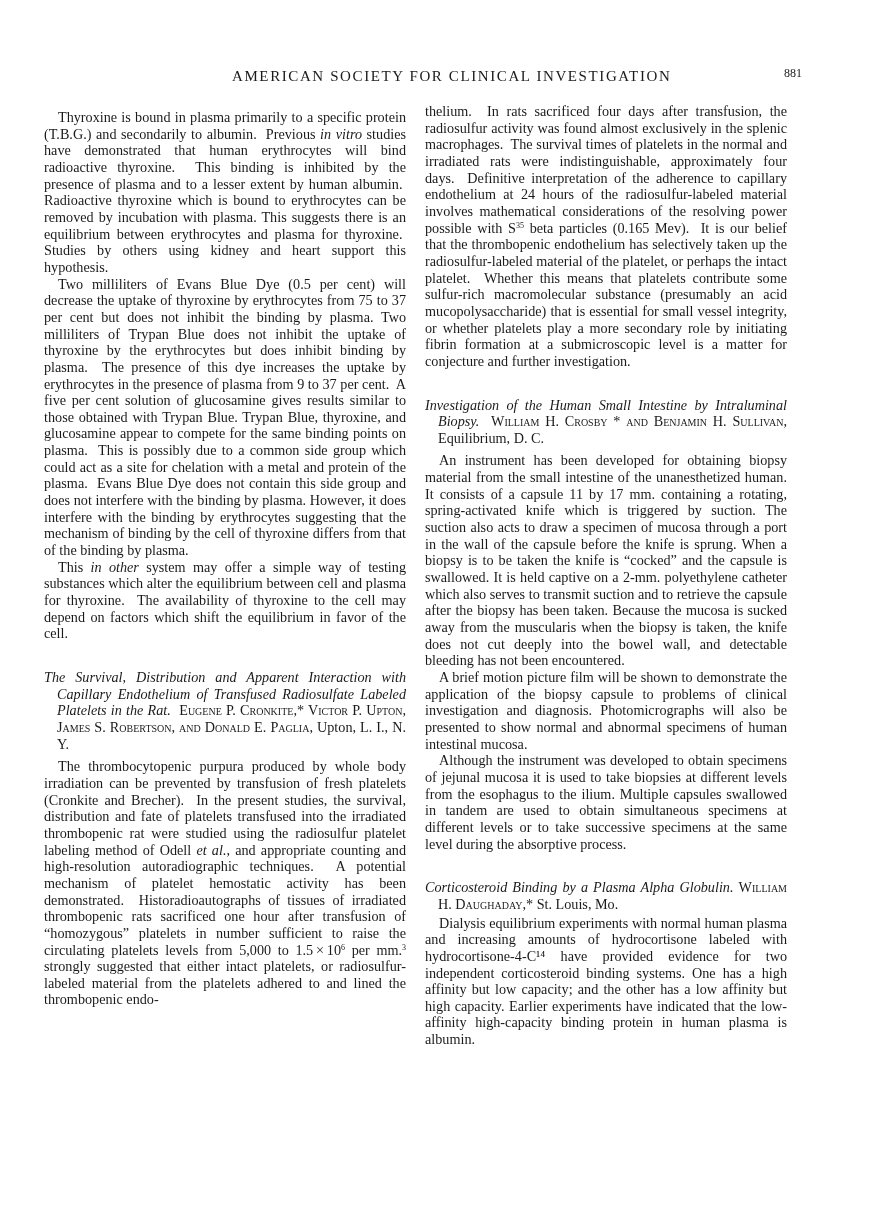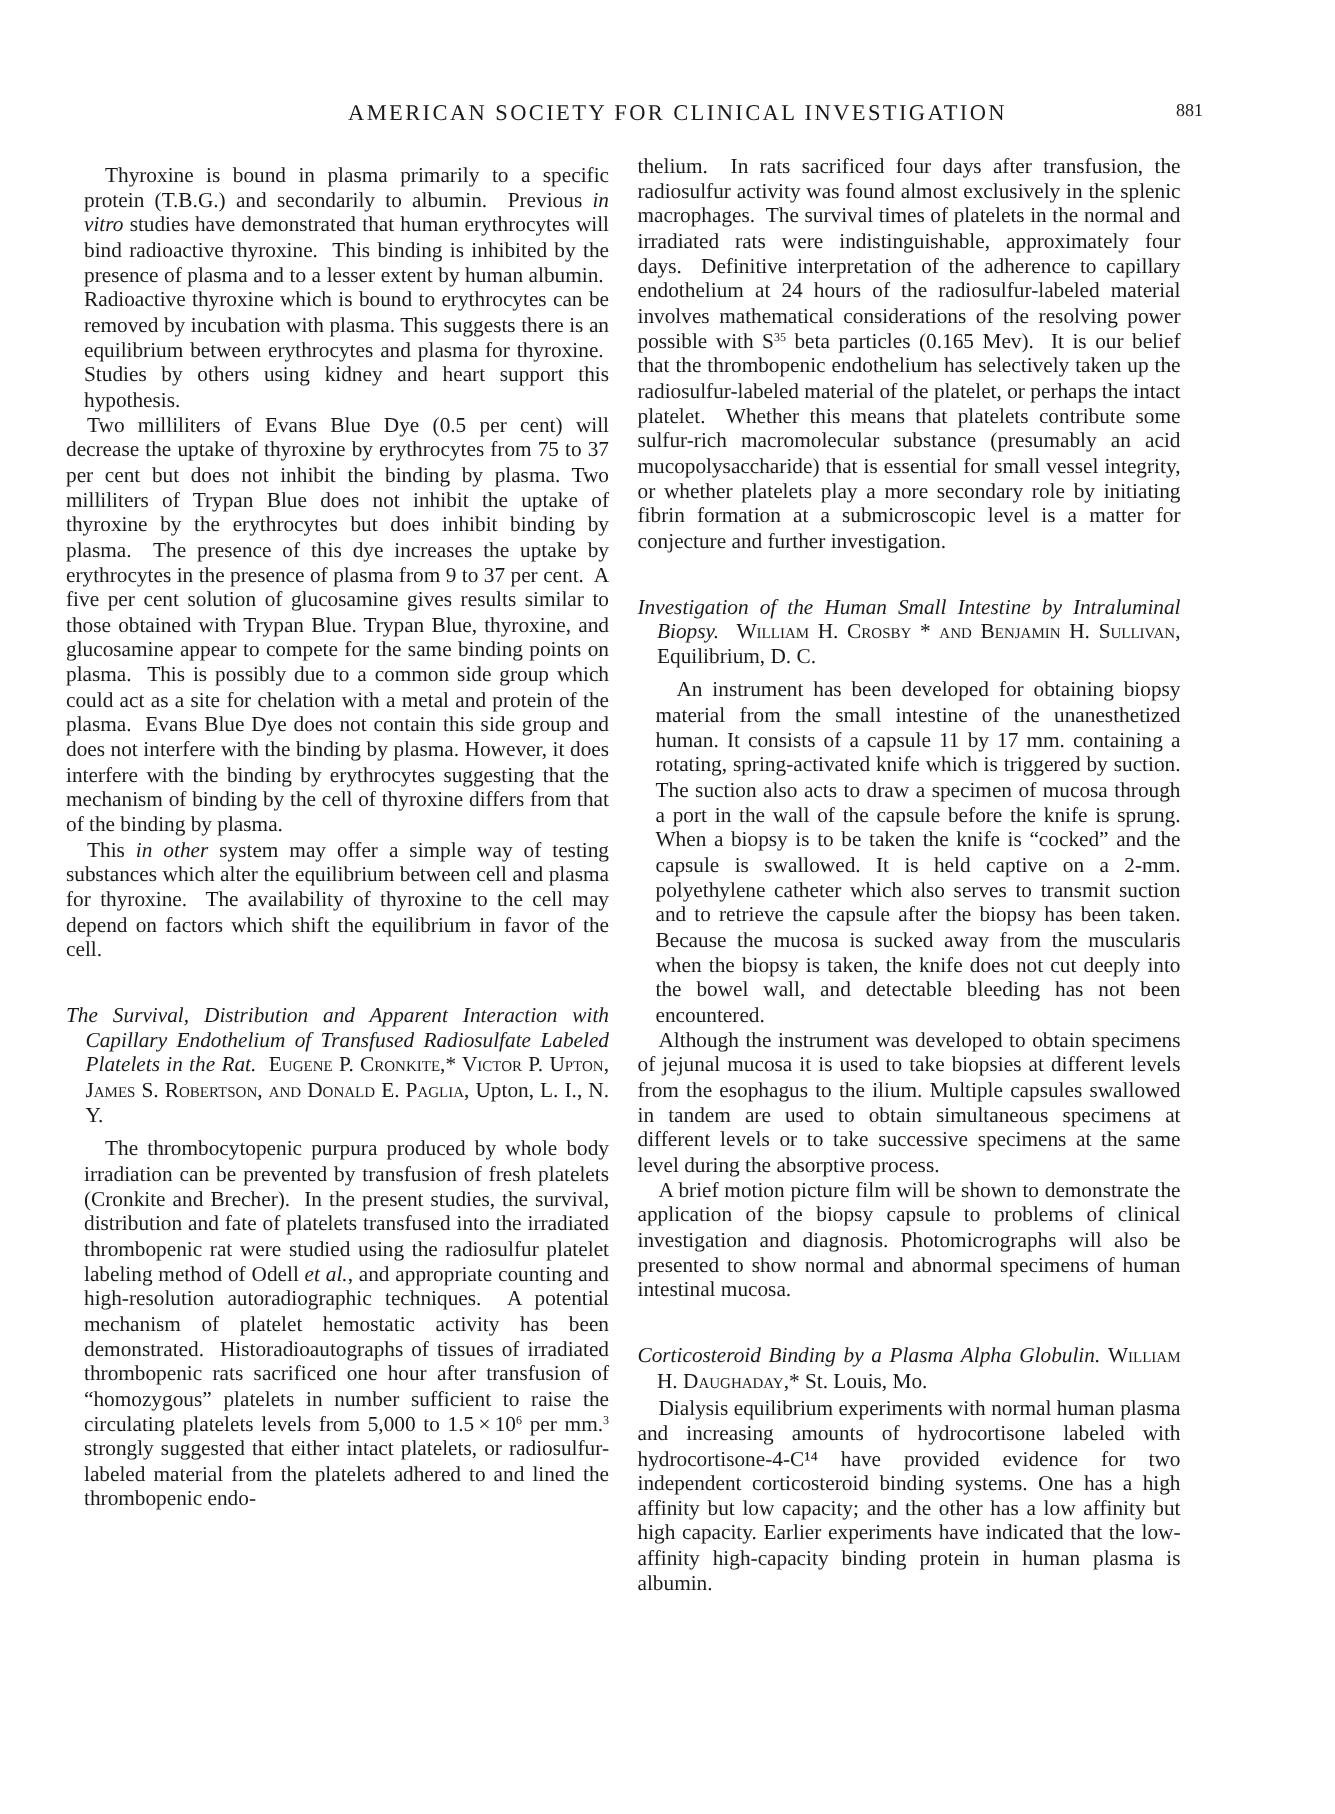--- a/index.html
+++ b/index.html
@@ -24,21 +24,21 @@
   .col-left { left: 44px; }
   .col-right { left: 425px; }
   .article { margin: 0; }
   .title-block {
     margin: 0; padding-left: 13px; text-indent: -13px;
     text-align: justify;
   }
   .title { font-style: italic; }
   .authors { font-variant: small-caps; }
   .para { margin: 0; text-indent: 14px; }
-  .para.first { margin-top: 6px; margin-left: 12px; }
+  .para.first { margin-top: 6px; }
   .gap { height: 27px; }
   sup { font-size: 8px; line-height: 0; vertical-align: 5px; }
   em { font-style: italic; }
 </style>
 </head>
 <body>
 
 <div class="running-head">AMERICAN SOCIETY FOR CLINICAL INVESTIGATION</div>
 <div class="page-number">881</div>
 
@@ -62,22 +62,22 @@
 
   <section class="article">
     <p class="para" style="text-indent:0">thelium.&nbsp; In rats sacrificed four days after transfusion, the radiosulfur activity was found almost exclusively in the splenic macrophages.&nbsp; The survival times of platelets in the normal and irradiated rats were indistinguishable, approximately four days.&nbsp; Definitive interpretation of the adherence to capillary endothelium at 24 hours of the radiosulfur-labeled material involves mathematical con­siderations of the resolving power possible with S<sup>35</sup> beta particles (0.165 Mev).&nbsp; It is our belief that the thrombo­penic endothelium has selectively taken up the radio­sulfur-labeled material of the platelet, or perhaps the intact platelet.&nbsp; Whether this means that platelets con­tribute some sulfur-rich macromolecular substance (pre­sumably an acid mucopolysaccharide) that is essential for small vessel integrity, or whether platelets play a more secondary role by initiating fibrin formation at a submicroscopic level is a matter for conjecture and fur­ther investigation.</p>
   </section>
 
   <div class="gap"></div>
 
   <section class="article">
     <p class="title-block"><span class="title">Investigation of the Human Small Intestine by Intraluminal Biopsy.</span>&nbsp; <span class="authors">William H. Crosby * and Benjamin H. Sullivan,</span> <span>Equilibrium, D. C.</span></p>
     <p class="para first">An instrument has been developed for obtaining biopsy material from the small intestine of the unanesthetized human. It consists of a capsule 11 by 17 mm. containing a rotating, spring-activated knife which is triggered by suction. The suction also acts to draw a specimen of mucosa through a port in the wall of the capsule before the knife is sprung. When a biopsy is to be taken the knife is “cocked” and the capsule is swallowed. It is held captive on a 2-mm. polyethylene catheter which also serves to transmit suction and to retrieve the capsule after the biopsy has been taken. Because the mucosa is sucked away from the muscularis when the biopsy is taken, the knife does not cut deeply into the bowel wall, and detectable bleeding has not been encountered.</p>
+    <p class="para">A brief motion picture film will be shown to demonstrate the application of the biopsy capsule to problems of clinical investigation and diagnosis. Photomicrographs will also be presented to show normal and abnormal specimens of human intestinal mucosa.</p>
     <p class="para">Although the instrument was developed to obtain specimens of jejunal mucosa it is used to take biopsies at different levels from the esophagus to the ilium. Multiple capsules swallowed in tandem are used to obtain simultaneous specimens at different levels or to take successive specimens at the same level during the absorptive process.</p>
-    <p class="para">A brief motion picture film will be shown to demonstrate the application of the biopsy capsule to problems of clinical investigation and diagnosis. Photomicrographs will also be presented to show normal and abnormal specimens of human intestinal mucosa.</p>
   </section>
 
   <div class="gap"></div>
 
   <section class="article">
     <p class="title-block"><span class="title">Corticosteroid Binding by a Plasma Alpha Globulin.</span> <span class="authors">William H. Daughaday,*</span> <span>St. Louis, Mo.</span></p>
     <p class="para" style="margin-top:2px">Dialysis equilibrium experiments with normal human plasma and increasing amounts of hydrocortisone labeled with hydrocortisone-4-C¹⁴ have provided evidence for two independent corticosteroid binding systems. One has a high affinity but low capacity; and the other has a low affinity but high capacity. Earlier experiments have indicated that the low-affinity high-capacity binding protein in human plasma is albumin.</p>
   </section>
 </div>
 

